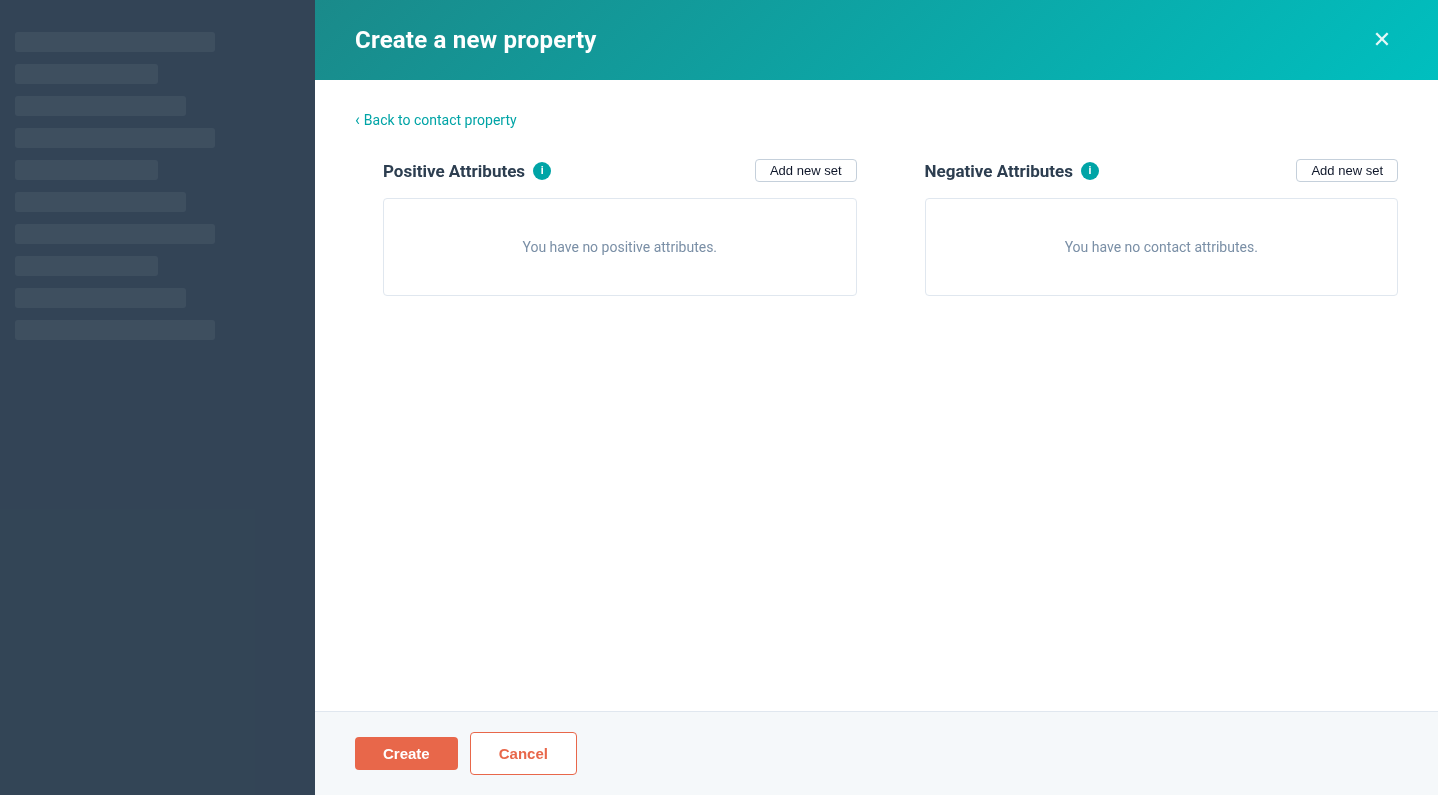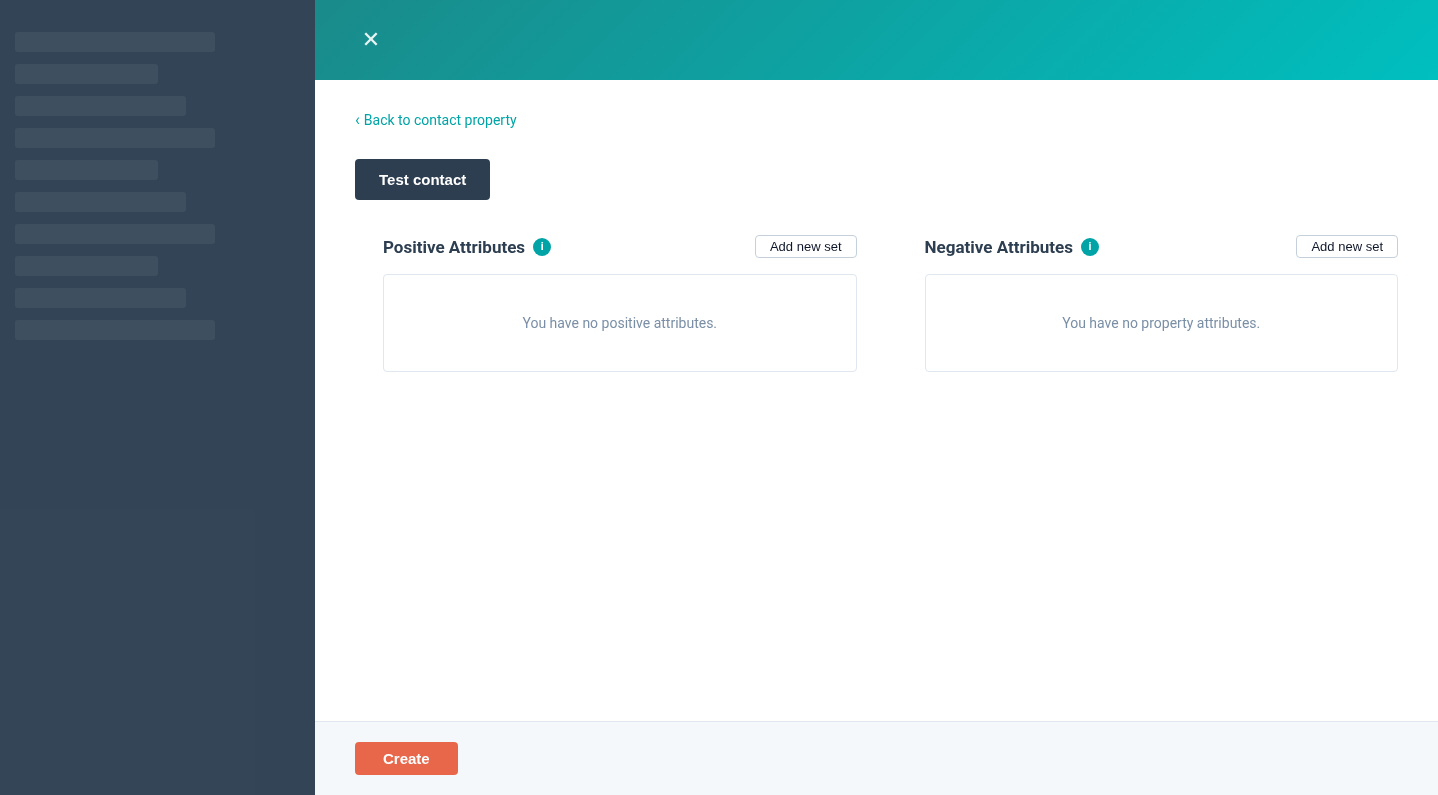--- a/index.html
+++ b/index.html
@@ -269,35 +269,33 @@
     <div class="sidebar-item-bg med"></div>
     <div class="sidebar-item-bg"></div>
   </div>
 </div>
 
 <div class="overlay"></div>
 
 <div class="modal">
 
   <div class="modal-header">
+    <h1 class="modal-title">Create a new property</h1>
     <button class="close-btn">✕</button>
   </div>
 
   <div class="modal-body">
 
     
     <a class="back-link">
       <span class="back-arrow">‹</span>
       <span>Back to contact property</span>
     </a>
 
     
-    <div>
-      <button class="test-contact-btn">Test contact</button>
-    </div>
 
     
     <div class="attributes-row">
 
       <div class="attributes-col">
         <div class="attributes-header">
           <div class="attributes-title-group">
             <span class="attributes-title">Positive Attributes</span>
             <span class="info-icon">i</span>
           </div>
@@ -310,24 +308,25 @@
 
       <div class="attributes-col">
         <div class="attributes-header">
           <div class="attributes-title-group">
             <span class="attributes-title">Negative Attributes</span>
             <span class="info-icon">i</span>
           </div>
           <button class="add-new-set-btn">Add new set</button>
         </div>
         <div class="attributes-empty-box">
-          <span class="empty-text">You have no property attributes.</span>
+          <span class="empty-text">You have no contact attributes.</span>
         </div>
       </div>
 
     </div>
   </div>
 
   <div class="modal-footer">
     <button class="create-btn">Create</button>
+    <button class="cancel-btn">Cancel</button>
   </div>
 
 </div>
 
 </body></html>

